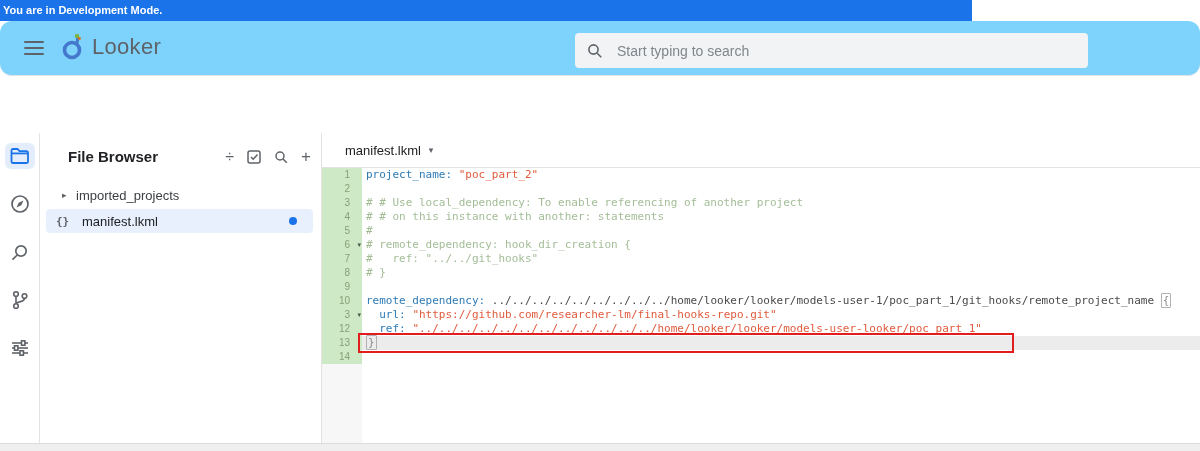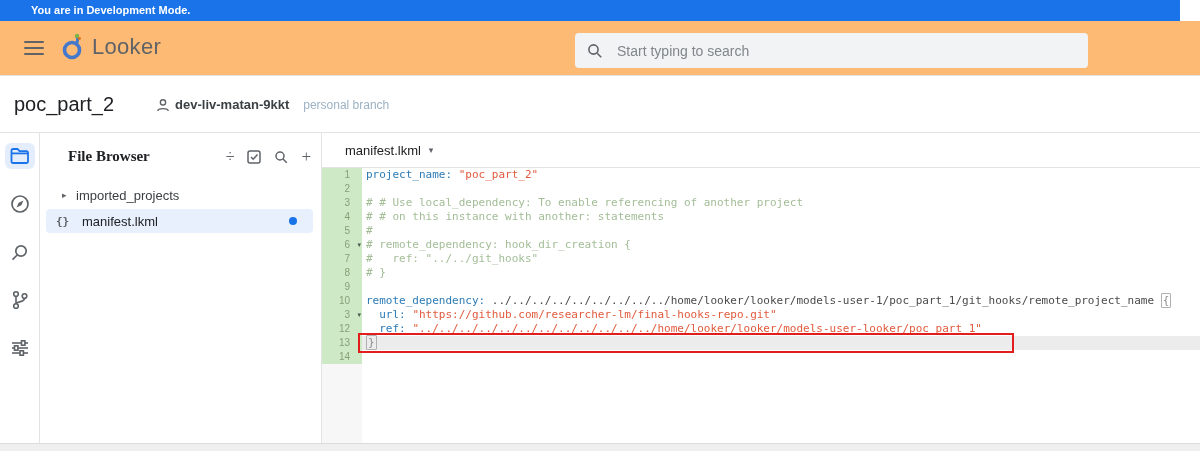--- a/index.html
+++ b/index.html
@@ -1,27 +1,27 @@
 <!DOCTYPE html>
 <html><head>
 <meta charset="utf-8">
 <style>
   * { margin:0; padding:0; box-sizing:border-box; }
   html,body { width:1200px; height:451px; background:#fff; overflow:hidden;
               font-family:"Liberation Sans", sans-serif; }
   .stage { position:relative; width:1200px; height:451px; background:#fff; }
 
   
-  .dev-banner { position:absolute; left:0; top:0; width:1180px; height:21px;
+  .dev-banner { position:absolute; left:0; top:0; width:972px; height:21px;
     background:#1a73e8; color:#fff; font-size:11px; font-weight:bold;
-    line-height:21px; padding-left:31px; }
+    line-height:21px; padding-left:3px; }
 
   
   .app-header { position:absolute; left:0; top:21px; width:1200px; height:55px;
-    background:#fdba74; border-bottom:1px solid #e3e3e3; }
+    background:#7dd3fc; border-bottom:1px solid #e3e3e3;border-radius:12px; }
   .hamburger { position:absolute; left:24px; top:20px; width:20px; height:14px;
     display:flex; flex-direction:column; justify-content:space-between; cursor:pointer; }
   .hamburger i { display:block; height:2px; background:#5f6368; border-radius:1px; }
   .logo { position:absolute; left:60px; top:12px; display:flex; align-items:center; gap:6px; }
   .logo-text { font-size:22px; color:#5f6368; letter-spacing:.3px; }
   .searchbar { position:absolute; left:575px; top:12px; width:513px; height:35px;
     background:#f1f3f4; border-radius:4px; display:flex; align-items:center; padding:12px 12px; }
   .searchbar svg { flex:0 0 auto; margin-right:14px; }
   .searchbar input { border:none; outline:none; background:transparent; width:100%;
     font-size:14px; color:#3c4043; font-family:"Liberation Sans", sans-serif; }
@@ -38,21 +38,21 @@
   
   .main { position:absolute; left:0; top:133px; width:1200px; height:310px; display:flex; }
 
   .rail { width:40px; border-right:1px solid #e3e3e3; display:flex; flex-direction:column;
     align-items:center; padding-top:10px; gap:22px; background:#fff; }
   .rail-btn { width:30px; height:26px; display:flex; align-items:center; justify-content:center;
     border-radius:6px; cursor:pointer; }
   .rail-btn.sel { background:#e4edfb; }
 
   .file-panel { width:282px; border-right:1px solid #e3e3e3; background:#fff; }
-  .fp-header { display:flex; padding:15px 10px 10px 28px;font-family:Liberation Serif, serif; }
+  .fp-header { display:flex; padding:15px 10px 10px 28px; }
   .fp-title { font-size:15px; font-weight:bold; color:#202124; }
   .fp-tools { margin-left:auto; display:flex; align-items:center; gap:13px; color:#5f6368; }
   .fp-tools .tool { cursor:pointer; display:flex; align-items:center; justify-content:center; }
   .tool-divide { font-size:16px; line-height:14px; }
   .tool-plus { font-size:17px; line-height:14px; }
   .tree { margin-top:8px; }
   .tree-row { display:flex; align-items:center; height:24px; margin:0 8px 2px 6px;
     border-radius:4px; cursor:pointer; font-size:13px; color:#3c4043; }
   .tree-row .caret { width:14px; margin-left:16px; color:#5f6368; font-size:9px; }
   .tree-row .fico { width:26px; margin-left:10px; color:#5f6368;
@@ -118,31 +118,20 @@
     </div>
     <div class="searchbar">
       <svg width="16" height="16" viewBox="0 0 16 16">
         <circle cx="6.5" cy="6.5" r="4.6" fill="none" stroke="#5f6368" stroke-width="1.6"></circle>
         <line x1="10.2" y1="10.2" x2="14.2" y2="14.2" stroke="#5f6368" stroke-width="1.6"></line>
       </svg>
       <input type="text" placeholder="Start typing to search" style="">
     </div>
   </div>
 
-  <div class="project-bar">
-    <span class="project-title">poc_part_2</span>
-    <span class="branch">
-      <svg width="14" height="14" viewBox="0 0 14 14">
-        <circle cx="7" cy="4.4" r="2.6" fill="none" stroke="#5f6368" stroke-width="1.4"></circle>
-        <path d="M1.8 13 C1.8 9.8 12.2 9.8 12.2 13" fill="none" stroke="#5f6368" stroke-width="1.4"></path>
-      </svg>
-      <span class="branch-name">dev-liv-matan-9kkt</span>
-    </span>
-    <span class="branch-type">personal branch</span>
-  </div>
 
   <div class="main">
 
     <div class="rail">
       <div class="rail-btn sel">
         <svg width="20" height="16" viewBox="0 0 20 16">
           <path d="M1.5 2.5 a1.5 1.5 0 0 1 1.5 -1.5 h4.5 l2 2.2 h7 a1.5 1.5 0 0 1 1.5 1.5 v8.8 a1.5 1.5 0 0 1 -1.5 1.5 h-13.5 a1.5 1.5 0 0 1 -1.5 -1.5 z" fill="none" stroke="#1a73e8" stroke-width="1.8"></path>
           <line x1="1.5" y1="5.4" x2="18" y2="5.4" stroke="#1a73e8" stroke-width="1.8"></line>
         </svg>
       </div>

